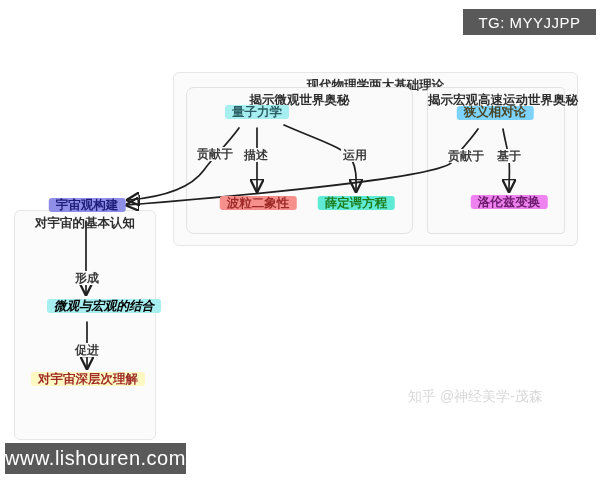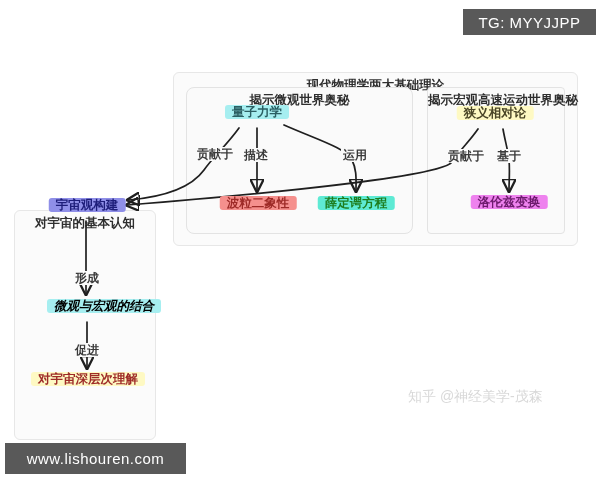--- a/index.html
+++ b/index.html
@@ -7,21 +7,21 @@
     width:600px;height:480px;position:relative;overflow:hidden;
     background:#ffffff;
     font-family:"Liberation Sans","DejaVu Sans",sans-serif;
   }
   .badge{
     position:absolute;background:#595959;color:#ffffff;
     display:flex;align-items:center;justify-content:center;
     font-size:15px;letter-spacing:0.5px;
   }
   #tg-badge{left:463px;top:9px;width:133px;height:26px;}
-  #site-badge{left:5px;top:443px;width:181px;height:31px;font-size:15px;}
+  #site-badge{left:5px;top:443px;width:181px;height:31px;font-size:20px;}
   #watermark{
     position:absolute;left:408px;top:388px;
     color:#d9d9d9;font-size:14px;white-space:nowrap;
     text-shadow:0 1px 0 #ffffff;
   }
   .group{
     position:absolute;background:#fbfbfb;border:1px solid #e7e7e7;
     border-radius:6px;box-sizing:border-box;
   }
   #outer-group{left:173px;top:72px;width:405px;height:174px;}
@@ -82,21 +82,21 @@
 <div class="edge-label on-inner" style="left:256px;top:148px;">描述</div>
 <div class="edge-label on-inner" style="left:355px;top:148px;">运用</div>
 <div class="edge-label on-inner" style="left:466px;top:149px;">贡献于</div>
 <div class="edge-label on-inner" style="left:509px;top:149px;">基于</div>
 <div class="edge-label" style="left:87px;top:271px;">形成</div>
 <div class="edge-label" style="left:87px;top:343px;">促进</div>
 
 <div class="node" style="left: 257px; top: 105px; background-color: rgb(166, 238, 240); color: rgb(43, 95, 99);">量子力学</div>
 <div class="node" style="left: 258px; top: 196px; background-color: rgb(245, 144, 141); color: rgb(158, 43, 40);">波粒二象性</div>
 <div class="node" style="left: 356px; top: 196px; background-color: #5eead4; color: rgb(30, 125, 30);">薛定谔方程</div>
-<div class="node" style="left: 495px; top: 106px; background-color: #fef9c3; color: rgb(74, 69, 38);">狭义相对论</div>
+<div class="node" style="left: 495px; top: 106px; background-color: #7dd3fc; color: rgb(74, 69, 38); font-family: Liberation Mono, monospace;">狭义相对论</div>
 <div class="node" style="left: 509px; top: 195px; background-color: rgb(238, 130, 238); color: rgb(109, 27, 109);">洛伦兹变换</div>
 <div class="node" style="left: 87px; top: 198px; background-color: rgb(143, 143, 232); color: rgb(30, 30, 122);">宇宙观构建</div>
 <div class="node" style="left: 104px; top: 299px; background-color: rgb(166, 238, 240); color: #000000; font-style: italic;">微观与宏观的结合</div>
 <div class="node" style="left: 88px; top: 372px; background-color: #fef9c3; color: rgb(158, 43, 40);">对宇宙深层次理解</div>
 
 <div class="badge" id="tg-badge">TG: MYYJJPP</div>
 <div class="badge" id="site-badge">www.lishouren.com</div>
 <div id="watermark">知乎 @神经美学-茂森</div>
 
 </body></html>

